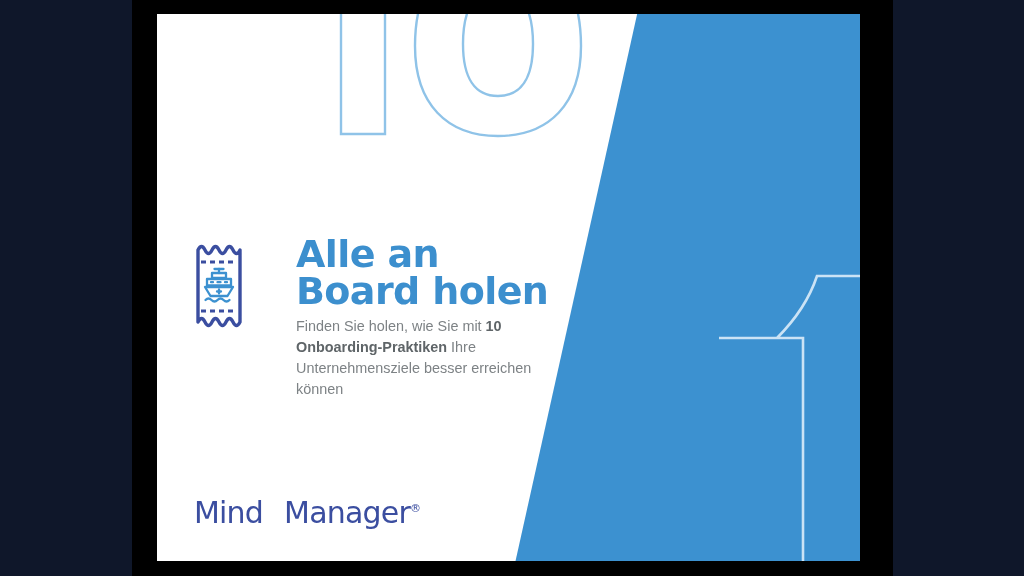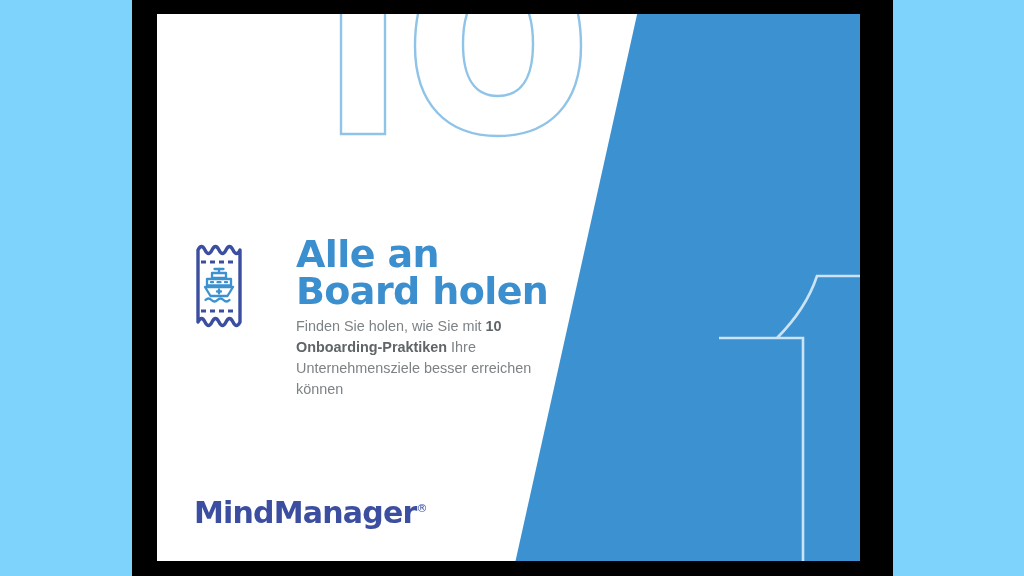--- a/index.html
+++ b/index.html
@@ -13,21 +13,21 @@
     height: 576px;
     overflow: hidden;
     font-family: "Liberation Sans", sans-serif;
   }
 
   
   #page {
     position: relative;
     width: 1024px;
     height: 576px;
-    background: #7dd3fc;
+    background: #0f172a;
   }
   #letterbox {
     position: absolute;
     left: 132px;
     top: 0px;
     width: 761px;
     height: 576px;
     background: #000000;
   }
 
@@ -113,22 +113,22 @@
   #logo {
     position: absolute;
     left: 37px;
     top: 484px;
     color: #3b4ea0;
     font-family: "DejaVu Sans", sans-serif;
     font-size: 30px;
     line-height: 1;
     white-space: nowrap;
   }
-  #logo .light { font-weight: 700; letter-spacing: -0.8px; }
-  #logo .heavy { font-weight: 700; letter-spacing: -0.8px; }
+  #logo .light { font-weight: 400; letter-spacing: -0.8px; }
+  #logo .heavy { font-weight: 400; letter-spacing: -0.8px; margin-left: 21px; }
   #logo .tm {
     font-size: 11px;
     vertical-align: super;
     font-weight: 400;
   }
 </style>
 </head>
 <body>
 
 <div id="page">

